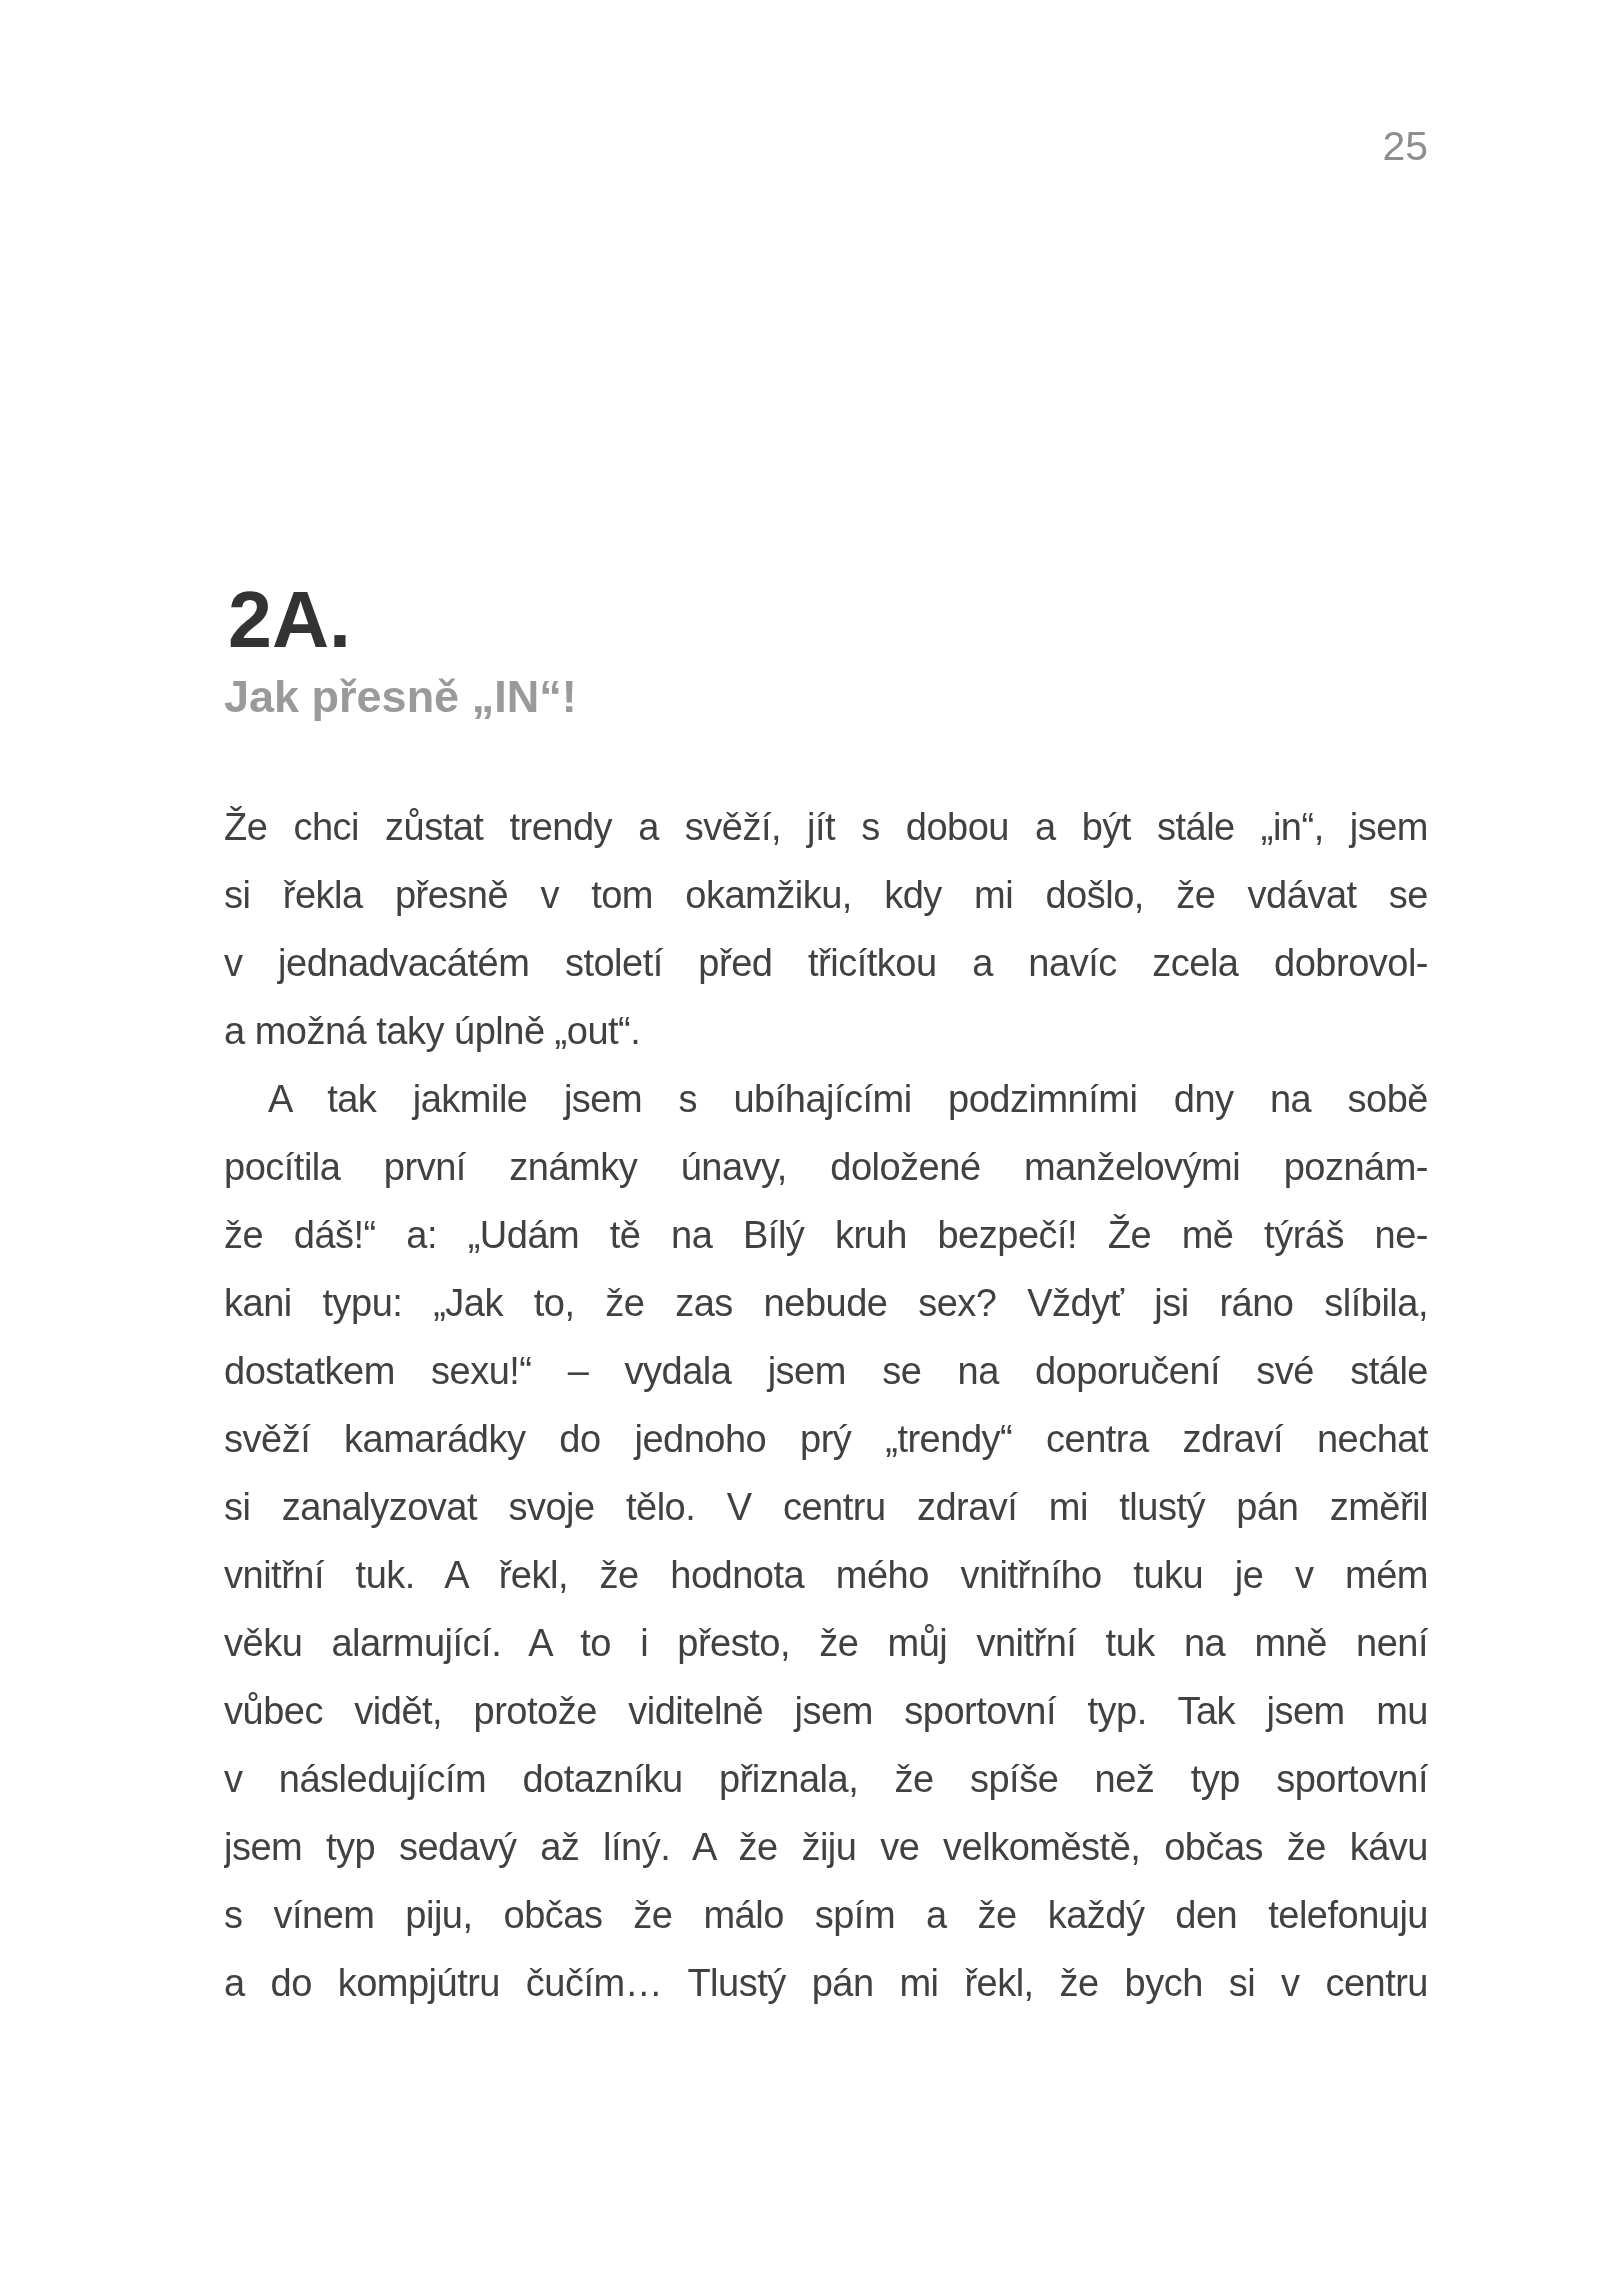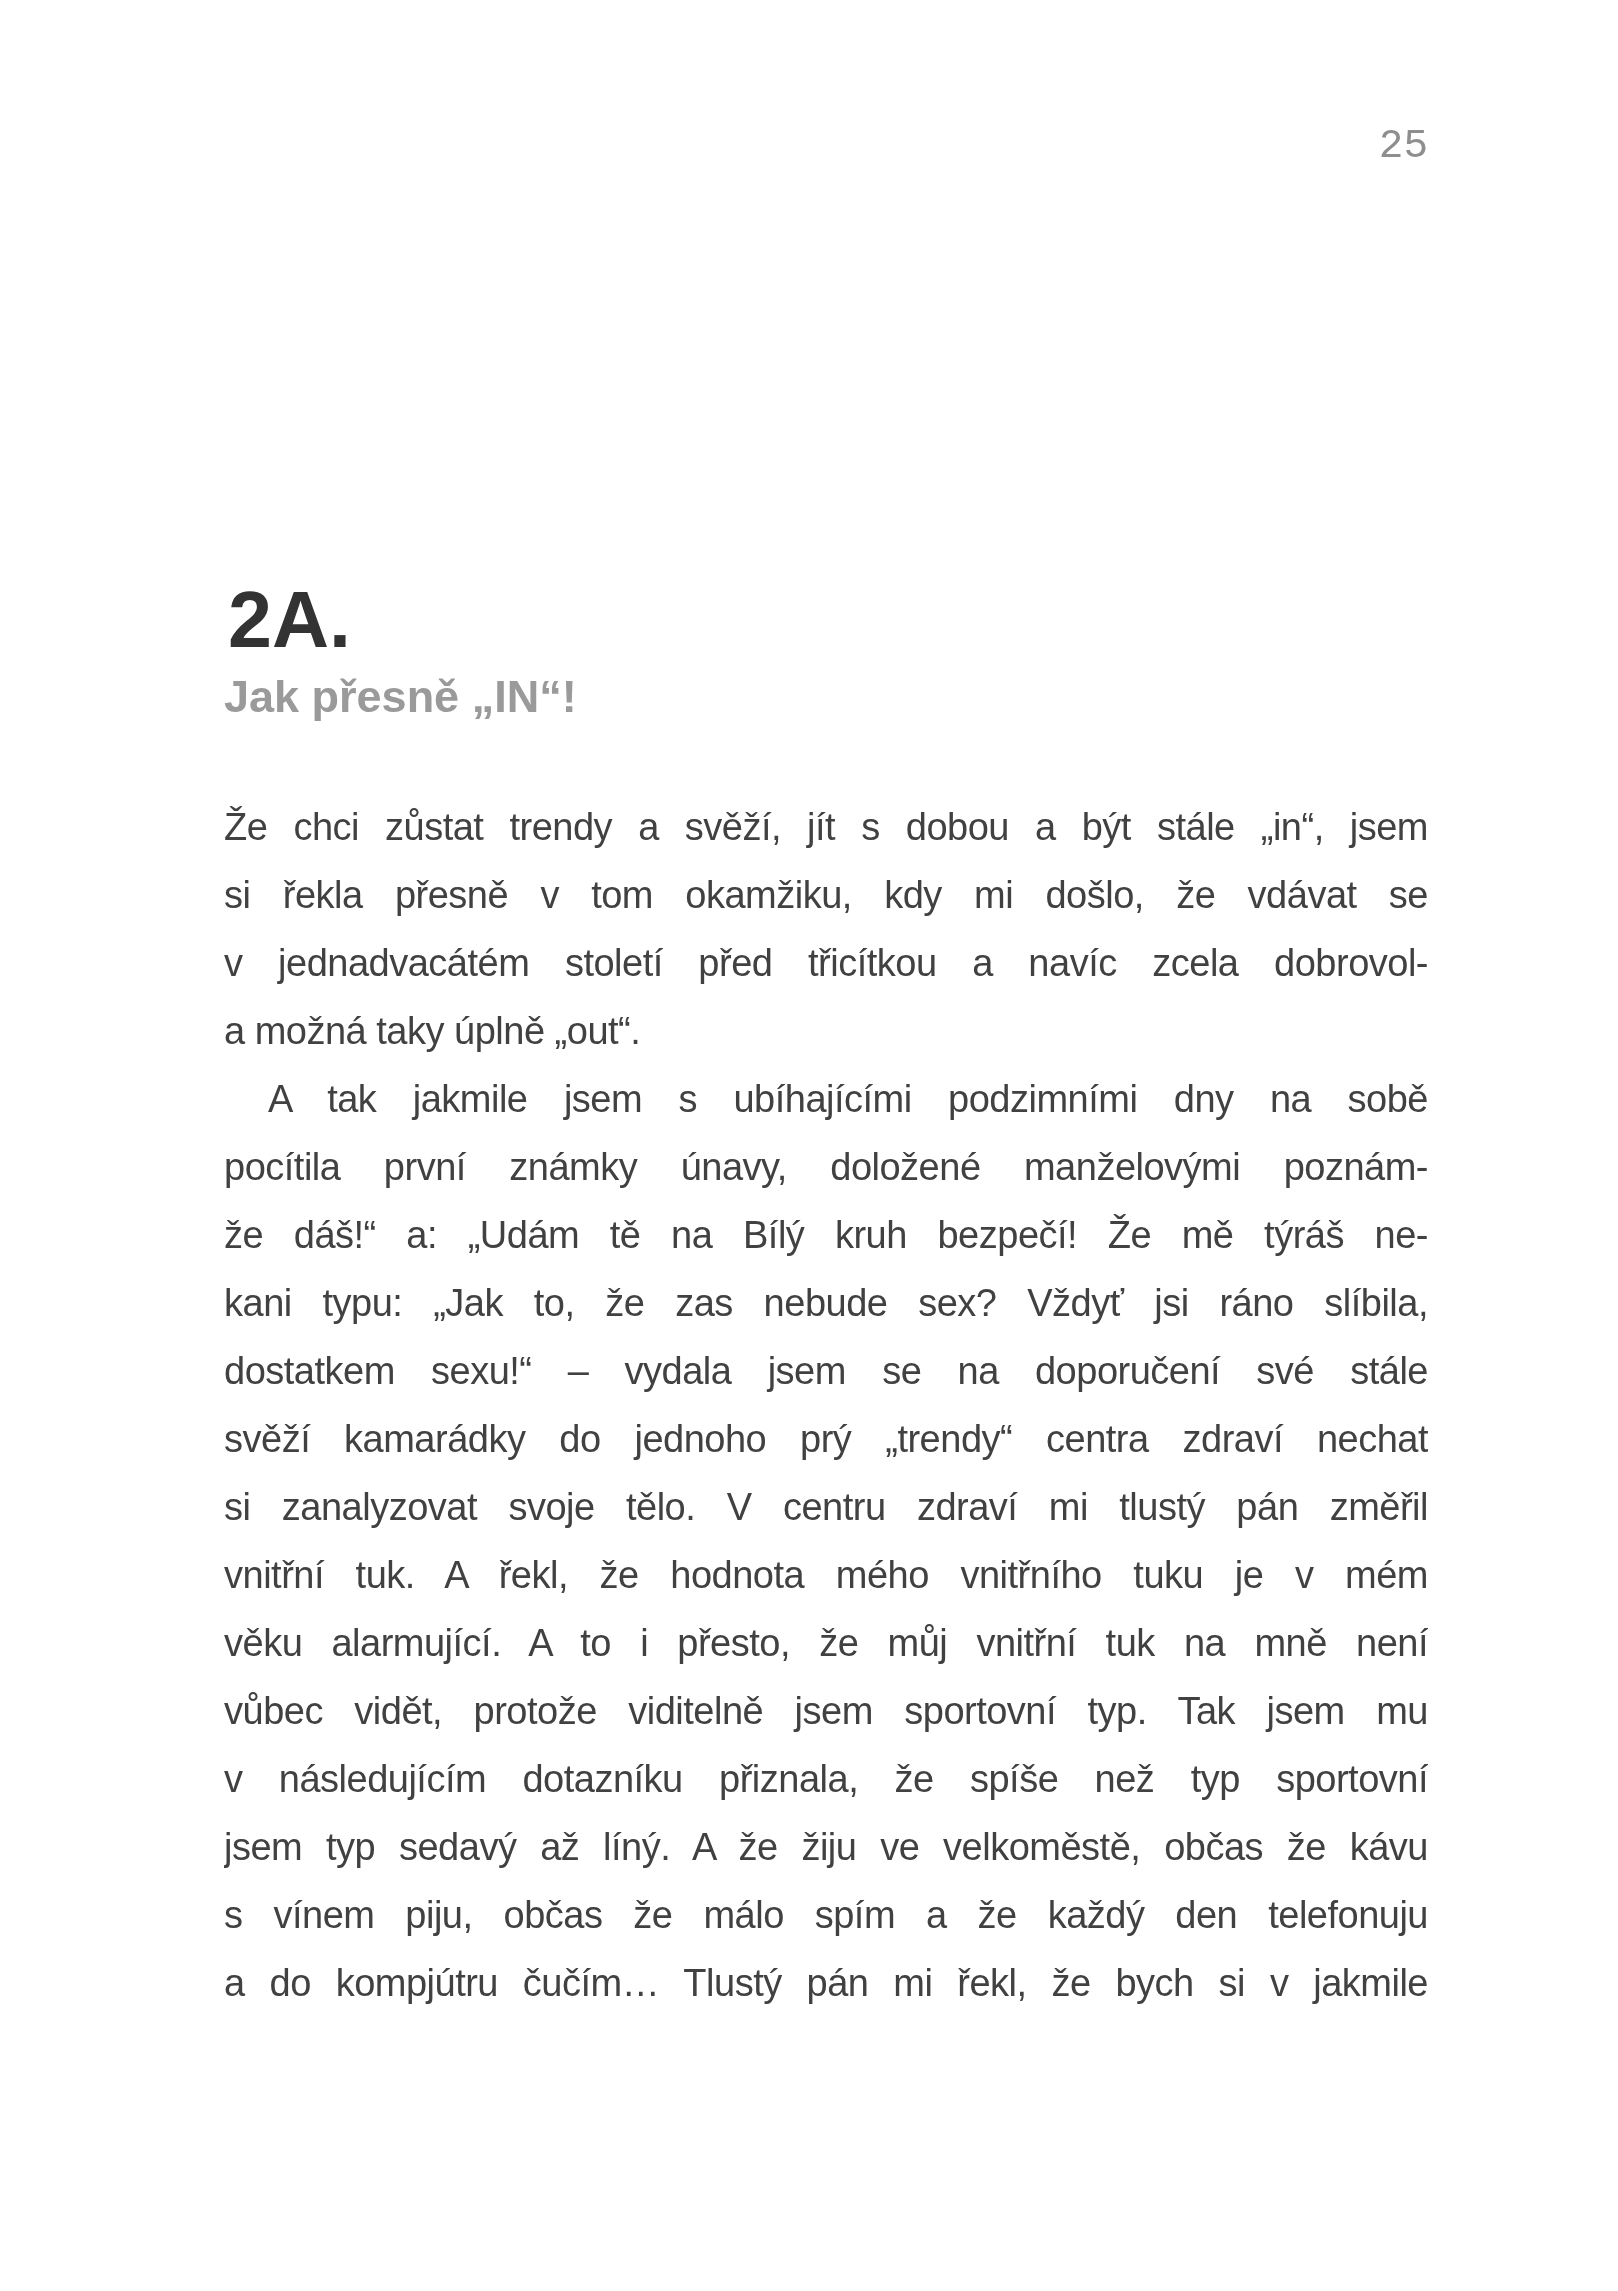--- a/index.html
+++ b/index.html
@@ -17,21 +17,20 @@
   }
   .page-number {
     position: absolute;
     top: 126px;
     left: 224px;
     width: 1204px;
     text-align: right;
     font-size: 41px;
     line-height: 41px;
     color: var(--pagenum, #8e8e8e);
-    font-family: Liberation Mono, monospace;
   }
   .heading {
     position: absolute;
     left: 224px;
     top: 576px;
     margin: 4px;
     font-size: 79px;
     line-height: 79px;
     font-weight: bold;
     color: var(--heading, #333333);
@@ -97,17 +96,17 @@
         <div class="line">kani typu: „Jak to, že zas nebude sex? Vždyť jsi ráno slíbila,</div>
         <div class="line">dostatkem sexu!“ – vydala jsem se na doporučení své stále</div>
         <div class="line">svěží kamarádky do jednoho prý „trendy“ centra zdraví nechat</div>
         <div class="line">si zanalyzovat svoje tělo. V centru zdraví mi tlustý pán změřil</div>
         <div class="line">vnitřní tuk. A řekl, že hodnota mého vnitřního tuku je v mém</div>
         <div class="line">věku alarmující. A to i přesto, že můj vnitřní tuk na mně není</div>
         <div class="line">vůbec vidět, protože viditelně jsem sportovní typ. Tak jsem mu</div>
         <div class="line">v následujícím dotazníku přiznala, že spíše než typ sportovní</div>
         <div class="line">jsem typ sedavý až líný. A že žiju ve velkoměstě, občas že kávu</div>
         <div class="line">s vínem piju, občas že málo spím a že každý den telefonuju</div>
-        <div class="line">a do kompjútru čučím… Tlustý pán mi řekl, že bych si v jakmile</div>
+        <div class="line">a do kompjútru čučím… Tlustý pán mi řekl, že bych si v centru</div>
       </div>
     </div>
 </div>
 
 
 </body></html>

